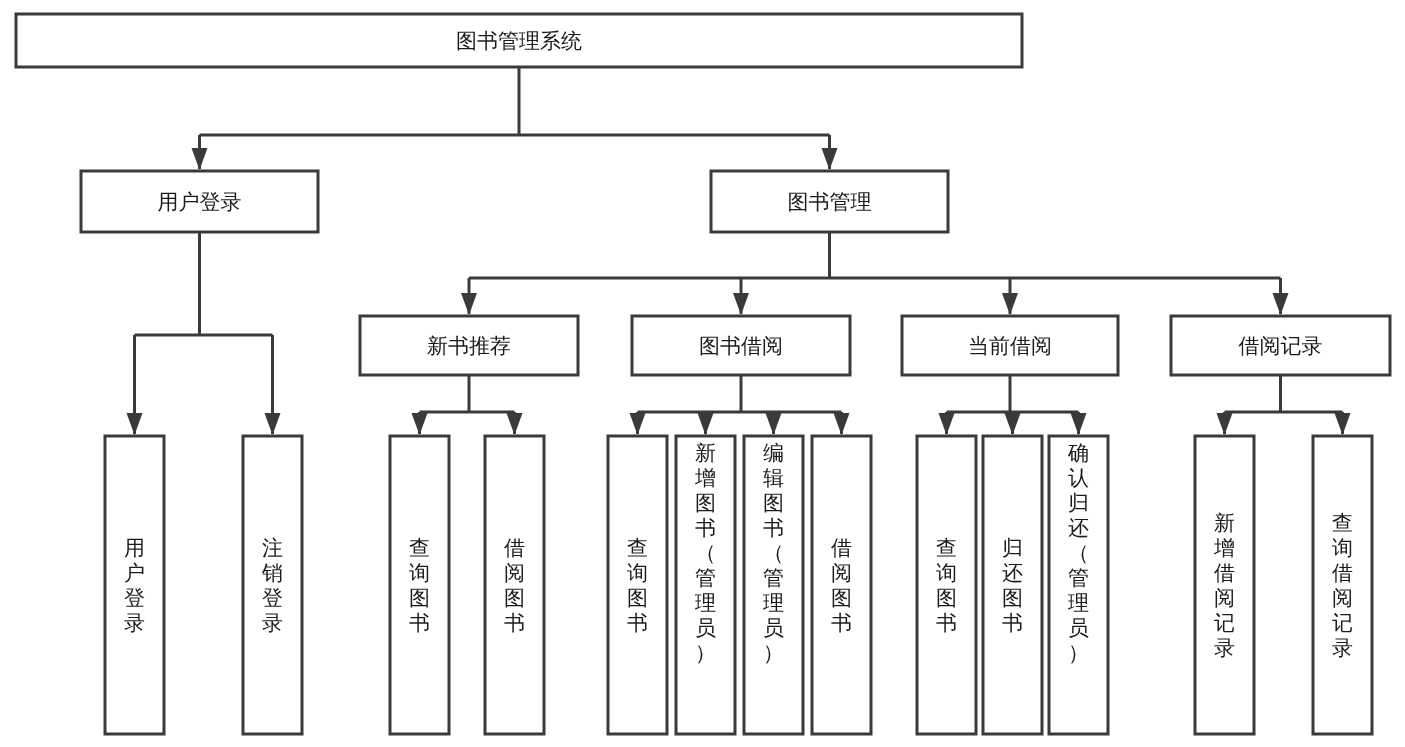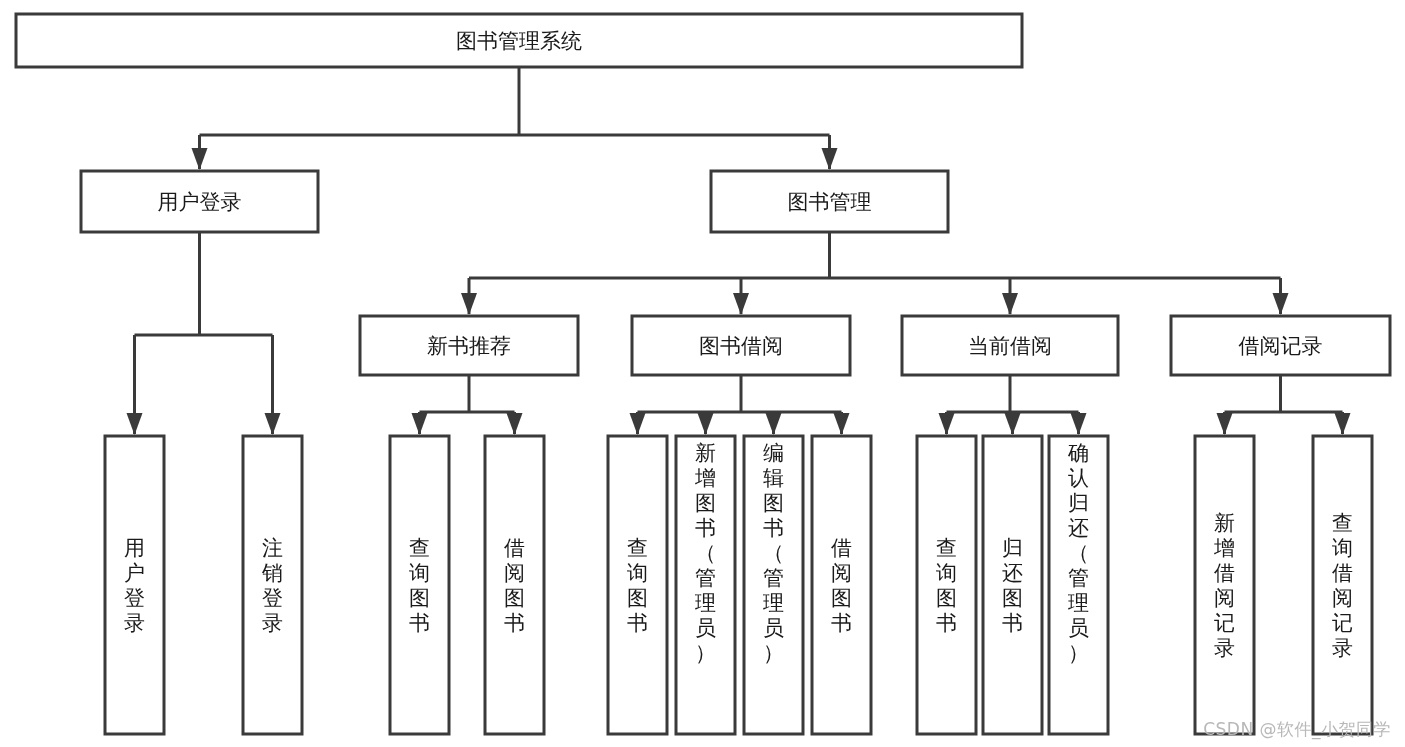--- a/index.html
+++ b/index.html
@@ -203,14 +203,13 @@
         <g>
           <rect x="1195" y="436" width="59" height="298" class="node-box"></rect>
           <text x="1224.5" class="node-label-v"><tspan x="1224.5" y="530">新</tspan><tspan x="1224.5" y="555">增</tspan><tspan x="1224.5" y="580">借</tspan><tspan x="1224.5" y="605">阅</tspan><tspan x="1224.5" y="630">记</tspan><tspan x="1224.5" y="655">录</tspan></text>
         </g>
         <g>
           <rect x="1313" y="436" width="59" height="298" class="node-box"></rect>
           <text x="1342.5" class="node-label-v"><tspan x="1342.5" y="530">查</tspan><tspan x="1342.5" y="555">询</tspan><tspan x="1342.5" y="580">借</tspan><tspan x="1342.5" y="605">阅</tspan><tspan x="1342.5" y="630">记</tspan><tspan x="1342.5" y="655">录</tspan></text>
         </g>
       </g>
   </svg>
-  <div class="watermark">CSDN @软件_小贺同学</div>
 </div>
 
 </body></html>

